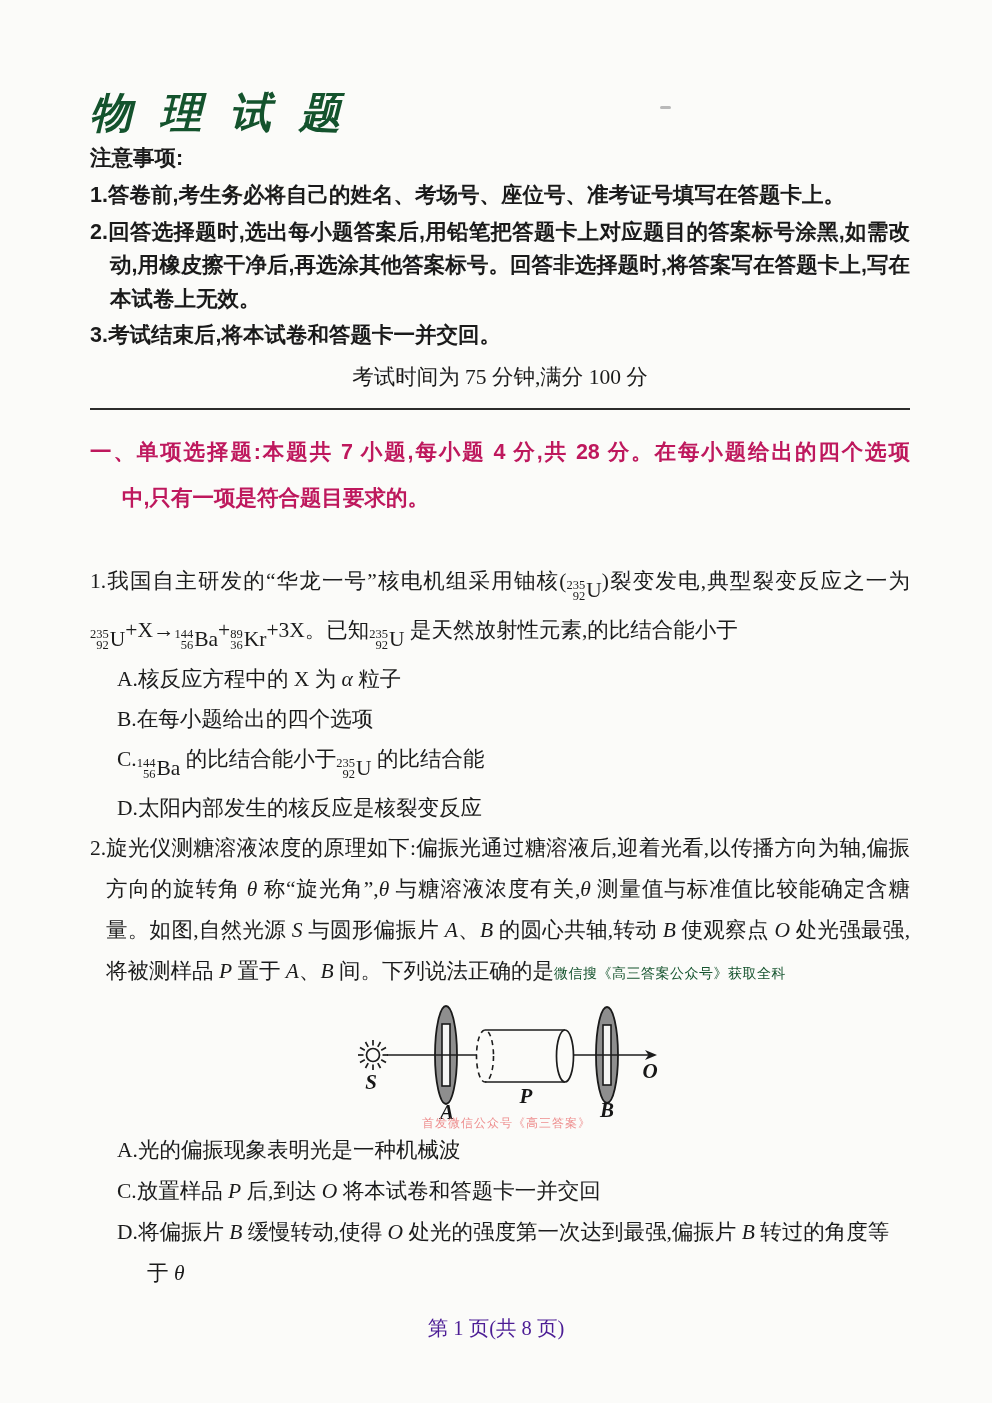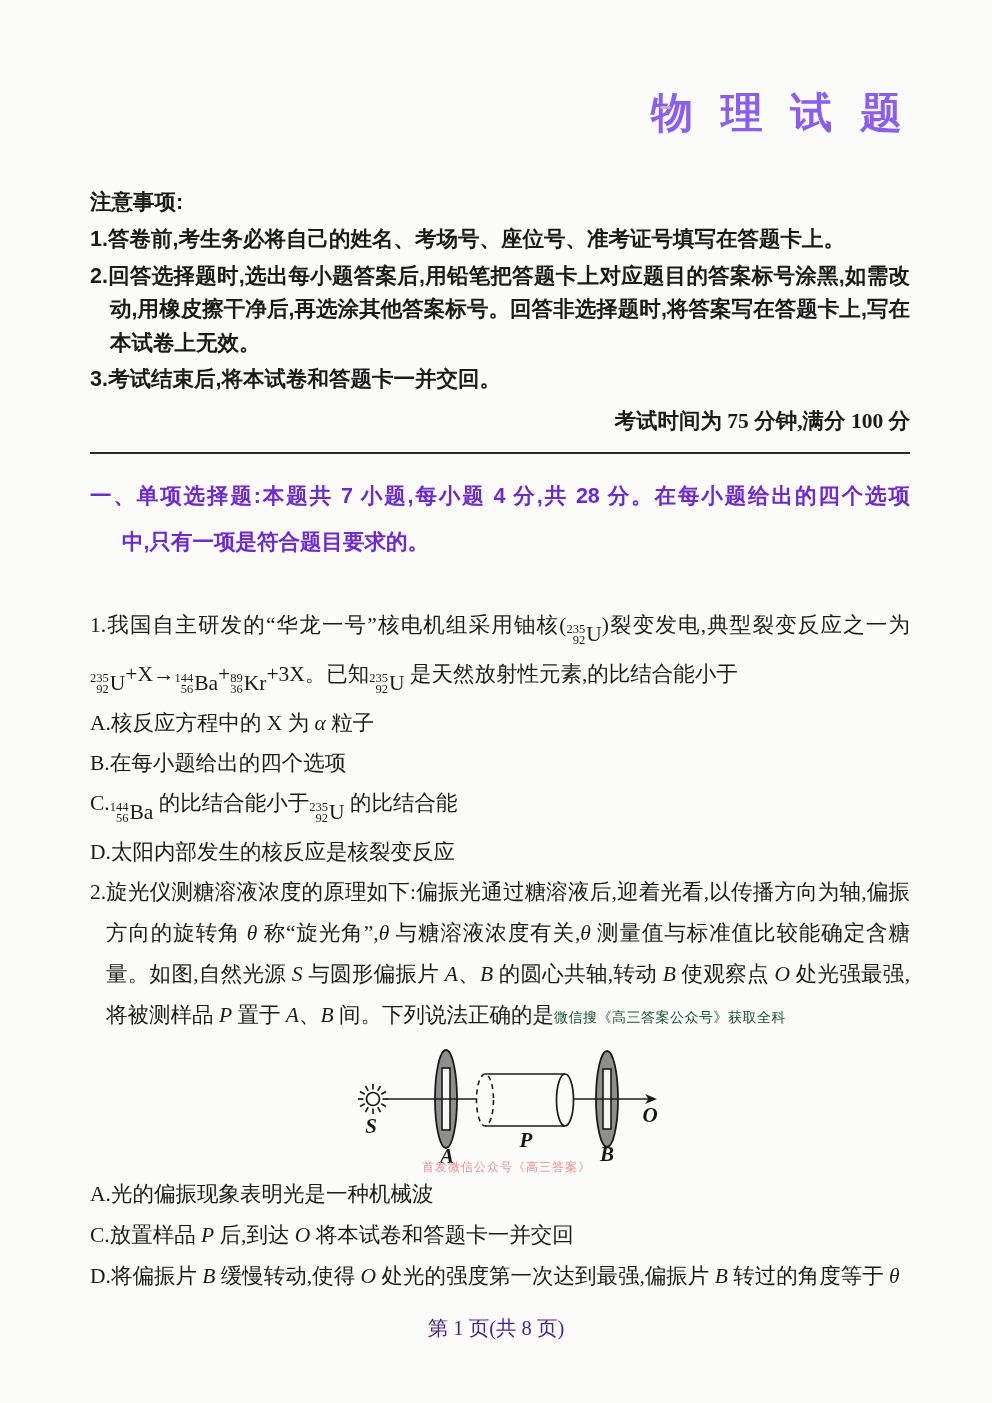--- a/index.html
+++ b/index.html
@@ -1,41 +1,41 @@
 <!DOCTYPE html>
 <html><head>
 <meta charset="utf-8">
 <style>
   html,body{margin:0;padding:0;background:#fbfbf9;}
   .page{position:relative;width:992px;height:1403px;background:#fbfbf9;color:#1b1b1b;
         overflow:hidden;font-family:"Liberation Serif",serif;font-size:21.5px;}
   .content{padding:0 82px 0 90px;}
   .artifact-dash{position:absolute;left:660px;top:106px;width:11px;height:3px;background:#b9b9b9;border-radius:2px;}
 
-  .title{margin:86px 0 0;text-align:right;font-family:"Liberation Sans",sans-serif;
-         font-weight:800;font-size:42px;line-height:54px;letter-spacing:8px;color:#8b5cf6;}
+  .title{margin:86px 0 0;text-align:left;font-family:"Liberation Sans",sans-serif;
+         font-weight:800;font-size:42px;line-height:54px;letter-spacing:8px;color:#14532d;font-style:italic;}
 
-  .notice{margin-top:44px;font-family:"Liberation Sans",sans-serif;font-weight:600;color:#1a1a1a;}
+  .notice{font-family:"Liberation Sans",sans-serif;font-weight:600;color:#1a1a1a;}
   .notice-heading{font-weight:800;line-height:36px;}
   .notice-item{line-height:33.5px;padding-left:20px;text-indent:-20px;text-align:justify;margin-top:3px;}
-  .exam-info{margin-top:6px;text-align:right;line-height:36px;font-weight:700;
+  .exam-info{margin-top:6px;text-align:center;line-height:36px;font-weight:400;
              font-family:"Liberation Serif",serif;}
 
   .rule{margin:13px 0 0;border:none;border-top:2.5px solid #2c2c2c;width:100%;}
 
   .section-heading{margin-top:19px;font-family:"Liberation Sans",sans-serif;font-weight:700;
-                   line-height:46px;color:#6d28d9;}
+                   line-height:46px;color:#be185d;}
   .section-line1{text-align:justify;text-align-last:justify;}
   .section-line2{margin-left:32px;}
 
   .question{line-height:40px;}
   .q2{line-height:41px;}
   .q-line1{text-align:justify;text-align-last:justify;margin-top:40px;}
   .q2-stem{padding-left:16px;text-indent:-16px;text-align:justify;}
-  .opt{margin-left:0;padding-left:30px;text-indent:-30px;text-align:left;}
+  .opt{margin-left:27px;padding-left:30px;text-indent:-30px;text-align:left;}
 
   .var{font-family:"Liberation Serif",serif;font-style:italic;}
   .latin{font-family:"Liberation Serif",serif;}
 
   .iso{display:inline-flex;align-items:center;font-family:"Liberation Serif",serif;text-indent:0;}
   .iso-nums{display:inline-flex;flex-direction:column;align-items:flex-end;font-size:12.5px;
             line-height:11px;margin-right:1px;transform:translateY(1px);}
   .wm-inline{font-size:14px;color:#14532d;font-family:"Liberation Sans",sans-serif;font-weight:400;letter-spacing:0.5px;}
 
   .diagram{margin:8px 0 0 260px;width:340px;height:128px;}

